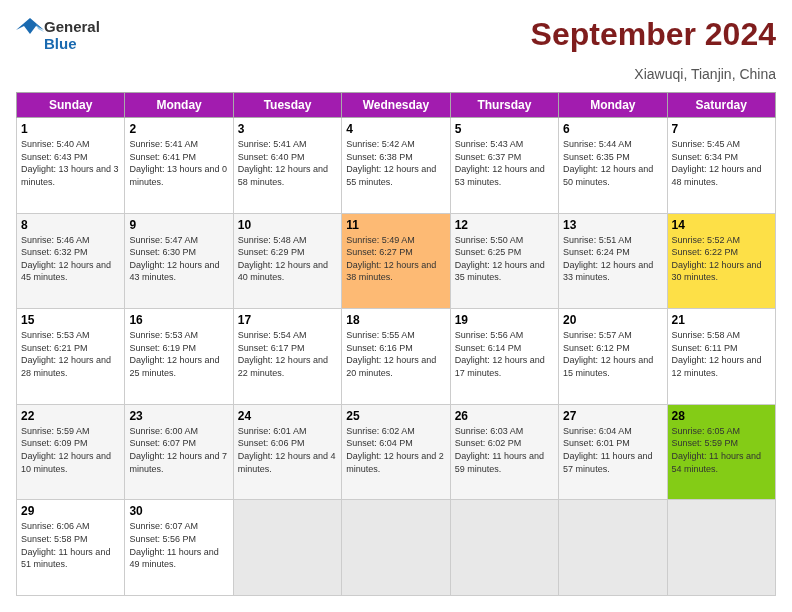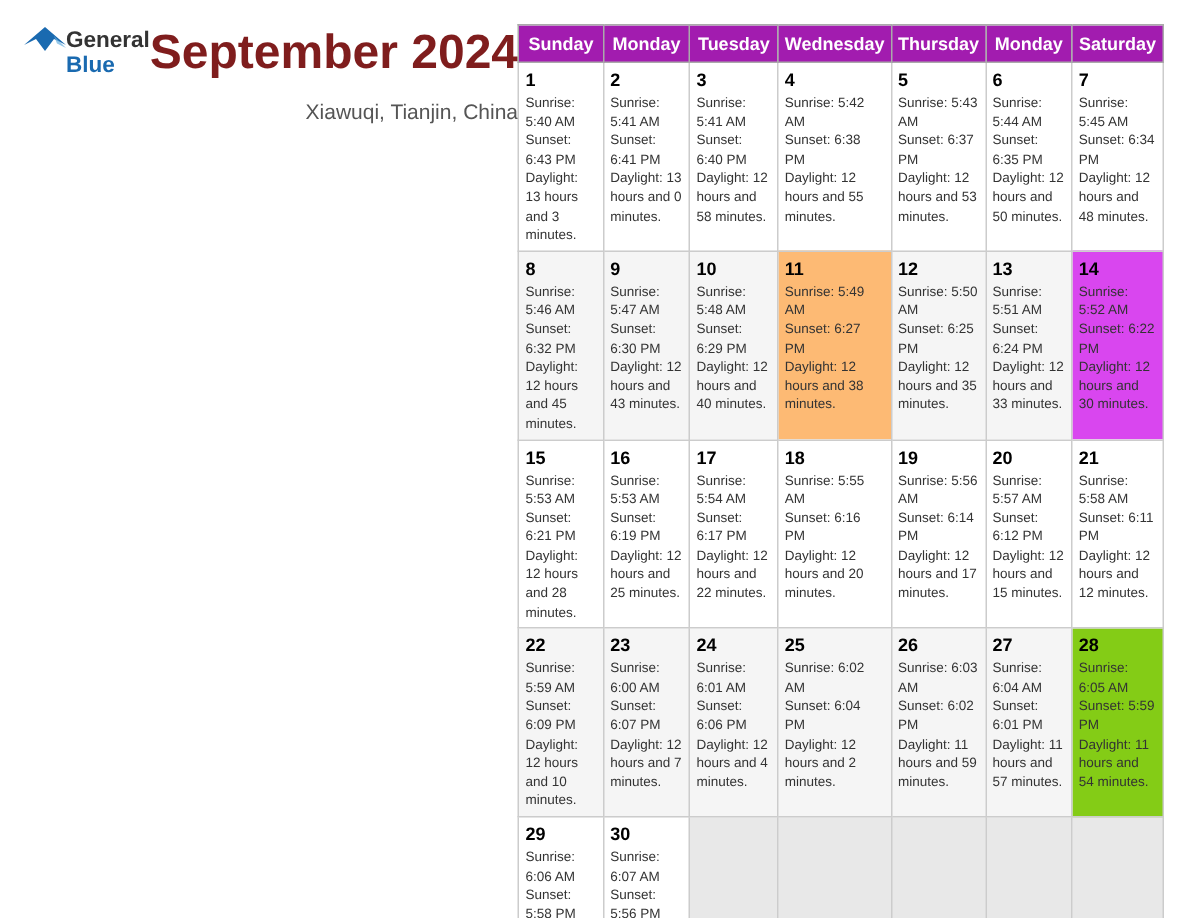--- a/index.html
+++ b/index.html
@@ -8,21 +8,21 @@
       background: #fff;
       width: 792px;
       height: 612px;
       overflow: hidden;
     }
     .page {
       width: 792px;
       height: 612px;
       padding: 16px;
       display: flex;
-      flex-direction: row;
+      flex-direction: column;
     }
     .header {
       display: flex;
       justify-content: space-between;
       align-items: flex-start;
       margin-bottom: 10px;
     }
     .logo {
       display: flex;
       align-items: center;
@@ -166,21 +166,21 @@
             <div class="day-info">Sunrise: 5:49 AM<br>Sunset: 6:27 PM<br>Daylight: 12 hours and 38 minutes.</div>
           </td>
           <td style="background: rgb(245, 245, 245);">
             <span class="day-number">12</span>
             <div class="day-info">Sunrise: 5:50 AM<br>Sunset: 6:25 PM<br>Daylight: 12 hours and 35 minutes.</div>
           </td>
           <td style="background: rgb(245, 245, 245);">
             <span class="day-number">13</span>
             <div class="day-info">Sunrise: 5:51 AM<br>Sunset: 6:24 PM<br>Daylight: 12 hours and 33 minutes.</div>
           </td>
-          <td style="background: #d946ef;">
+          <td style="background: #fde047;">
             <span class="day-number">14</span>
             <div class="day-info">Sunrise: 5:52 AM<br>Sunset: 6:22 PM<br>Daylight: 12 hours and 30 minutes.</div>
           </td>
         </tr>
         <tr>
           <td>
             <span class="day-number">15</span>
             <div class="day-info">Sunrise: 5:53 AM<br>Sunset: 6:21 PM<br>Daylight: 12 hours and 28 minutes.</div>
           </td>
           <td>

